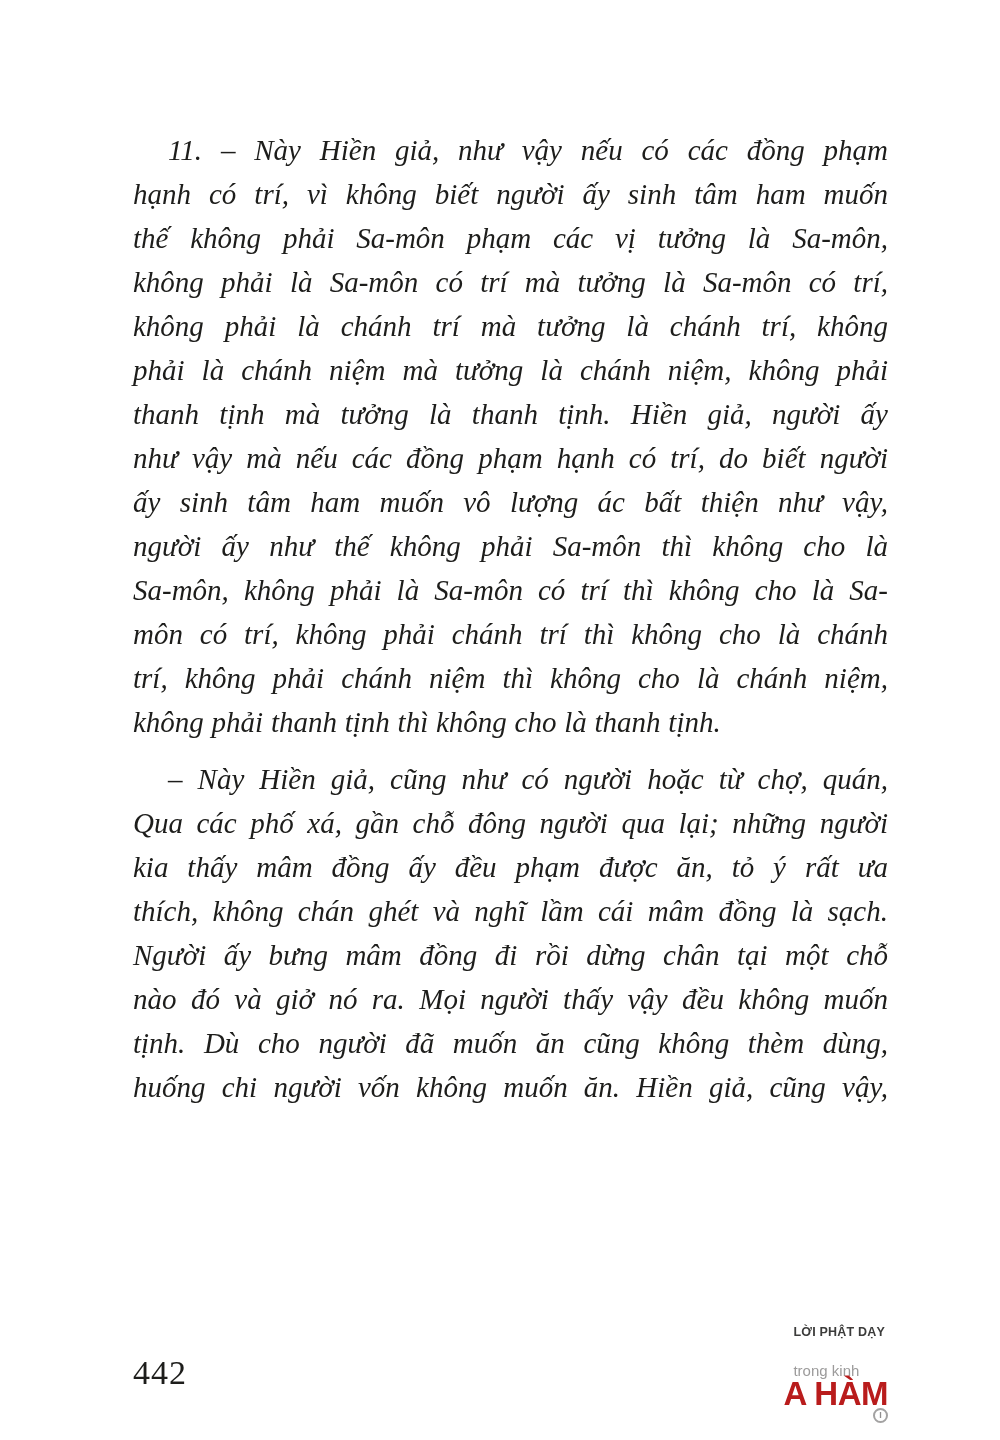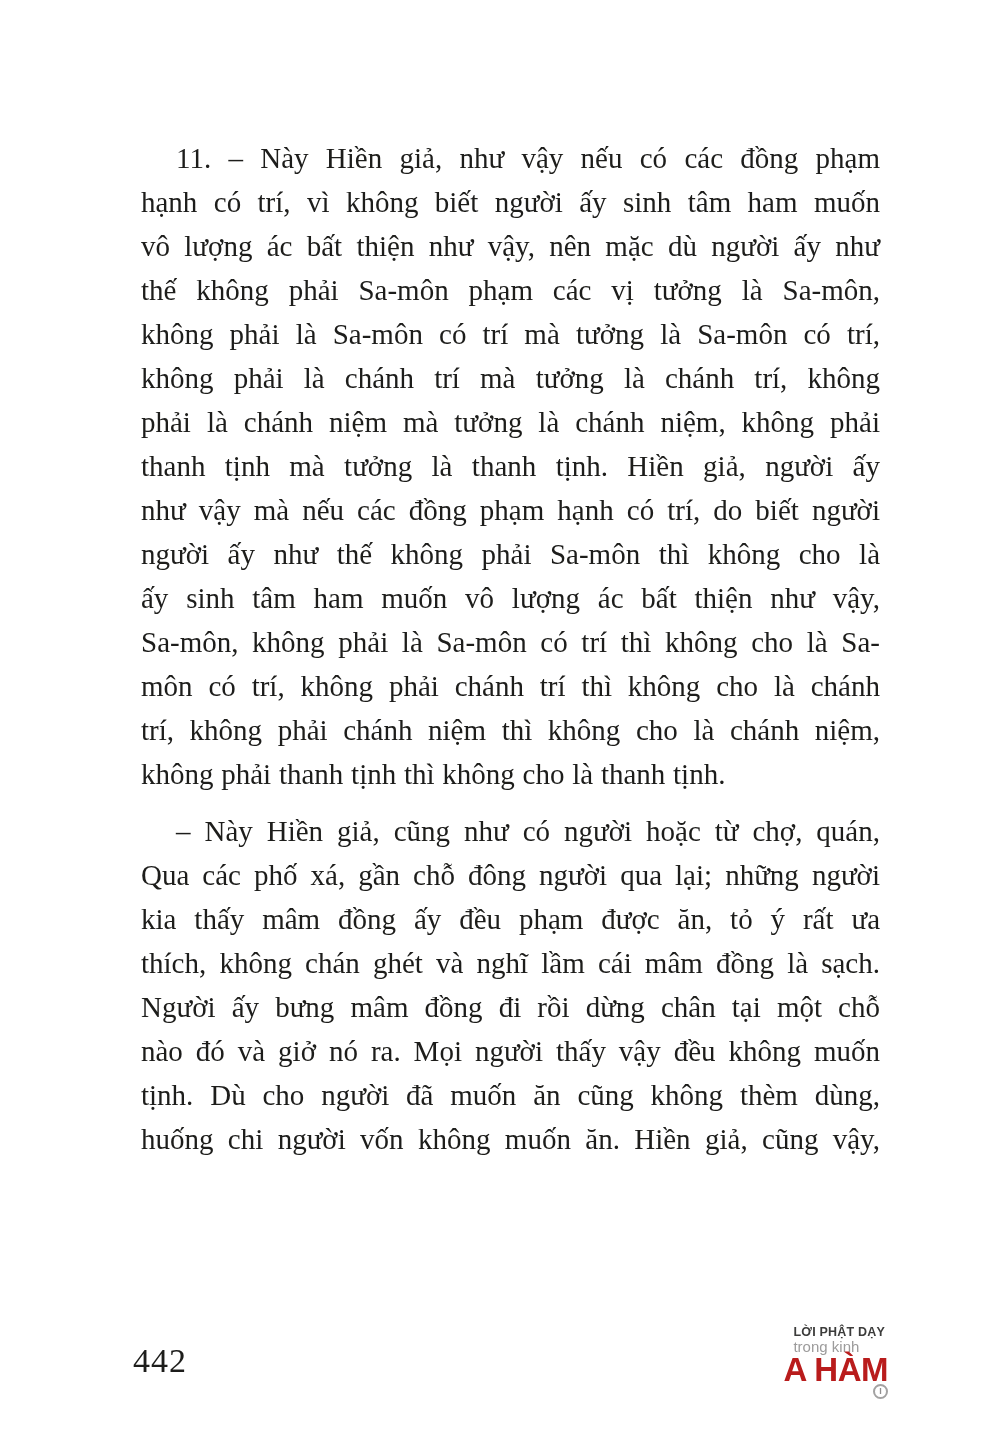--- a/index.html
+++ b/index.html
@@ -19,21 +19,21 @@
     inset: 0;
     background: #ffffff;
   }
   .body-text {
     position: absolute;
     left: 133px;
     top: 128px;
     width: 755px;
     color: #1d1d1b;
   }
-  .paragraph { margin: 8px; }
+  .paragraph { margin: 0; font-style: italic; }
   .paragraph + .paragraph { margin-top: 13px; }
   .line {
     font-size: 29px;
     line-height: 44px;
     color: #1d1d1b;
     text-align: justify;
     text-align-last: justify;
     word-spacing: 0.5px;
   }
   .line.first { text-indent: 35px; }
@@ -76,20 +76,21 @@
     line-height: 13px;
     letter-spacing: 0.2px;
     white-space: nowrap;
   }
   .logo-tagline-bottom {
     font-size: 15px;
     font-weight: 400;
     color: #9c9b9b;
     line-height: 16px;
     white-space: nowrap;
+    margin-top: 24px;
   }
   .logo-title {
     font-size: 33px;
     font-weight: 700;
     color: #b91c1c;
     line-height: 28px;
     letter-spacing: -0.5px;
     white-space: nowrap;
   }
   .volume-badge {
@@ -113,29 +114,28 @@
 </head>
 <body>
 
 <div class="page">
 
   <div class="body-text">
 
   <div class="paragraph">
         <div class="line first">11. – Này Hiền giả, như vậy nếu có các đồng phạm</div>
         <div class="line">hạnh có trí, vì không biết người ấy sinh tâm ham muốn</div>
-        <div class="line">vô lượng ác bất thiện như vậy, nên mặc dù người ấy như</div>
         <div class="line">thế không phải Sa-môn phạm các vị tưởng là Sa-môn,</div>
         <div class="line">không phải là Sa-môn có trí mà tưởng là Sa-môn có trí,</div>
         <div class="line">không phải là chánh trí mà tưởng là chánh trí, không</div>
         <div class="line">phải là chánh niệm mà tưởng là chánh niệm, không phải</div>
         <div class="line">thanh tịnh mà tưởng là thanh tịnh. Hiền giả, người ấy</div>
         <div class="line">như vậy mà nếu các đồng phạm hạnh có trí, do biết người</div>
+        <div class="line">ấy sinh tâm ham muốn vô lượng ác bất thiện như vậy,</div>
         <div class="line">người ấy như thế không phải Sa-môn thì không cho là</div>
-        <div class="line">ấy sinh tâm ham muốn vô lượng ác bất thiện như vậy,</div>
         <div class="line">Sa-môn, không phải là Sa-môn có trí thì không cho là Sa-</div>
         <div class="line">môn có trí, không phải chánh trí thì không cho là chánh</div>
         <div class="line">trí, không phải chánh niệm thì không cho là chánh niệm,</div>
         <div class="line last">không phải thanh tịnh thì không cho là thanh tịnh.</div>
       </div>
       <div class="paragraph">
         <div class="line first">– Này Hiền giả, cũng như có người hoặc từ chợ, quán,</div>
         <div class="line">Qua các phố xá, gần chỗ đông người qua lại; những người</div>
         <div class="line">kia thấy mâm đồng ấy đều phạm được ăn, tỏ ý rất ưa</div>
         <div class="line">thích, không chán ghét và nghĩ lầm cái mâm đồng là sạch.</div>

